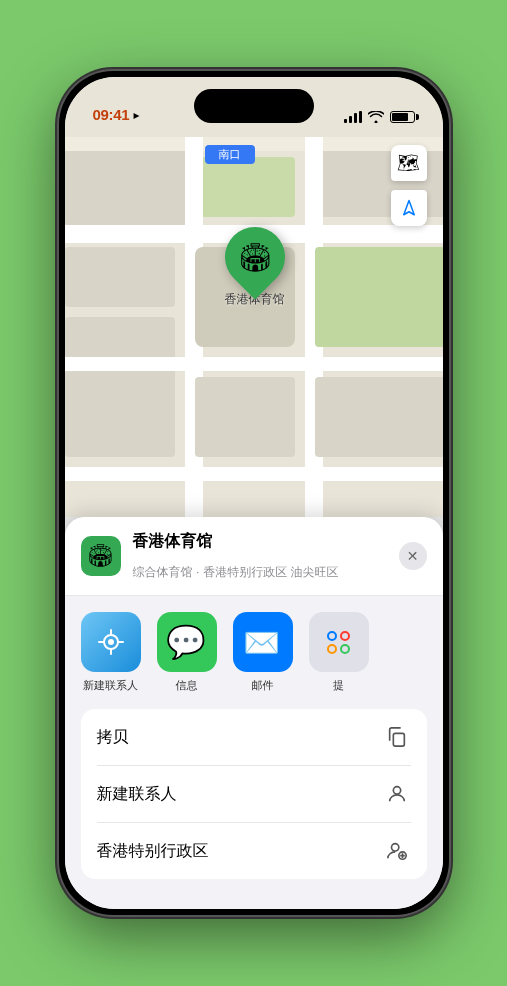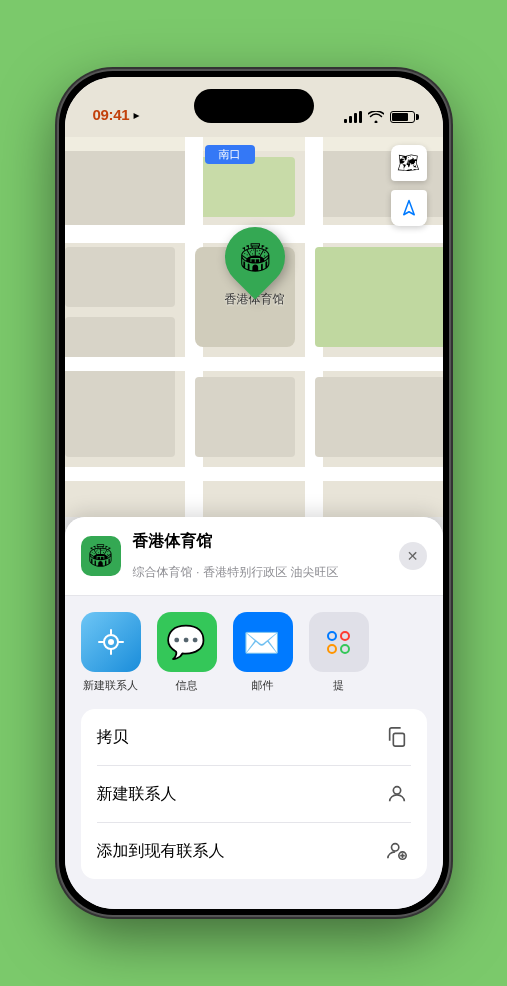--- a/index.html
+++ b/index.html
@@ -549,21 +549,21 @@
           <div class="action-icon">
             <svg width="22" height="22" viewBox="0 0 24 24" fill="none" stroke="#555" stroke-width="1.8">
               <circle cx="12" cy="8" r="4"></circle>
               <path d="M4 20c0-4 3.6-7 8-7s8 3 8 7"></path>
               <circle cx="12" cy="8" r="4" stroke-width="0"></circle>
             </svg>
           </div>
         </div>
 
         <div class="action-item">
-          <span class="action-label">添加到现有联系人</span>
+          <span class="action-label">香港特别行政区</span>
           <div class="action-icon">
             <svg width="22" height="22" viewBox="0 0 24 24" fill="none" stroke="#555" stroke-width="1.8">
               <circle cx="10" cy="8" r="4"></circle>
               <path d="M2 20c0-4 3.6-7 8-7"></path>
               <circle cx="18" cy="17" r="4"></circle>
               <line x1="18" y1="14.5" x2="18" y2="19.5"></line>
               <line x1="15.5" y1="17" x2="20.5" y2="17"></line>
             </svg>
           </div>
         </div>

